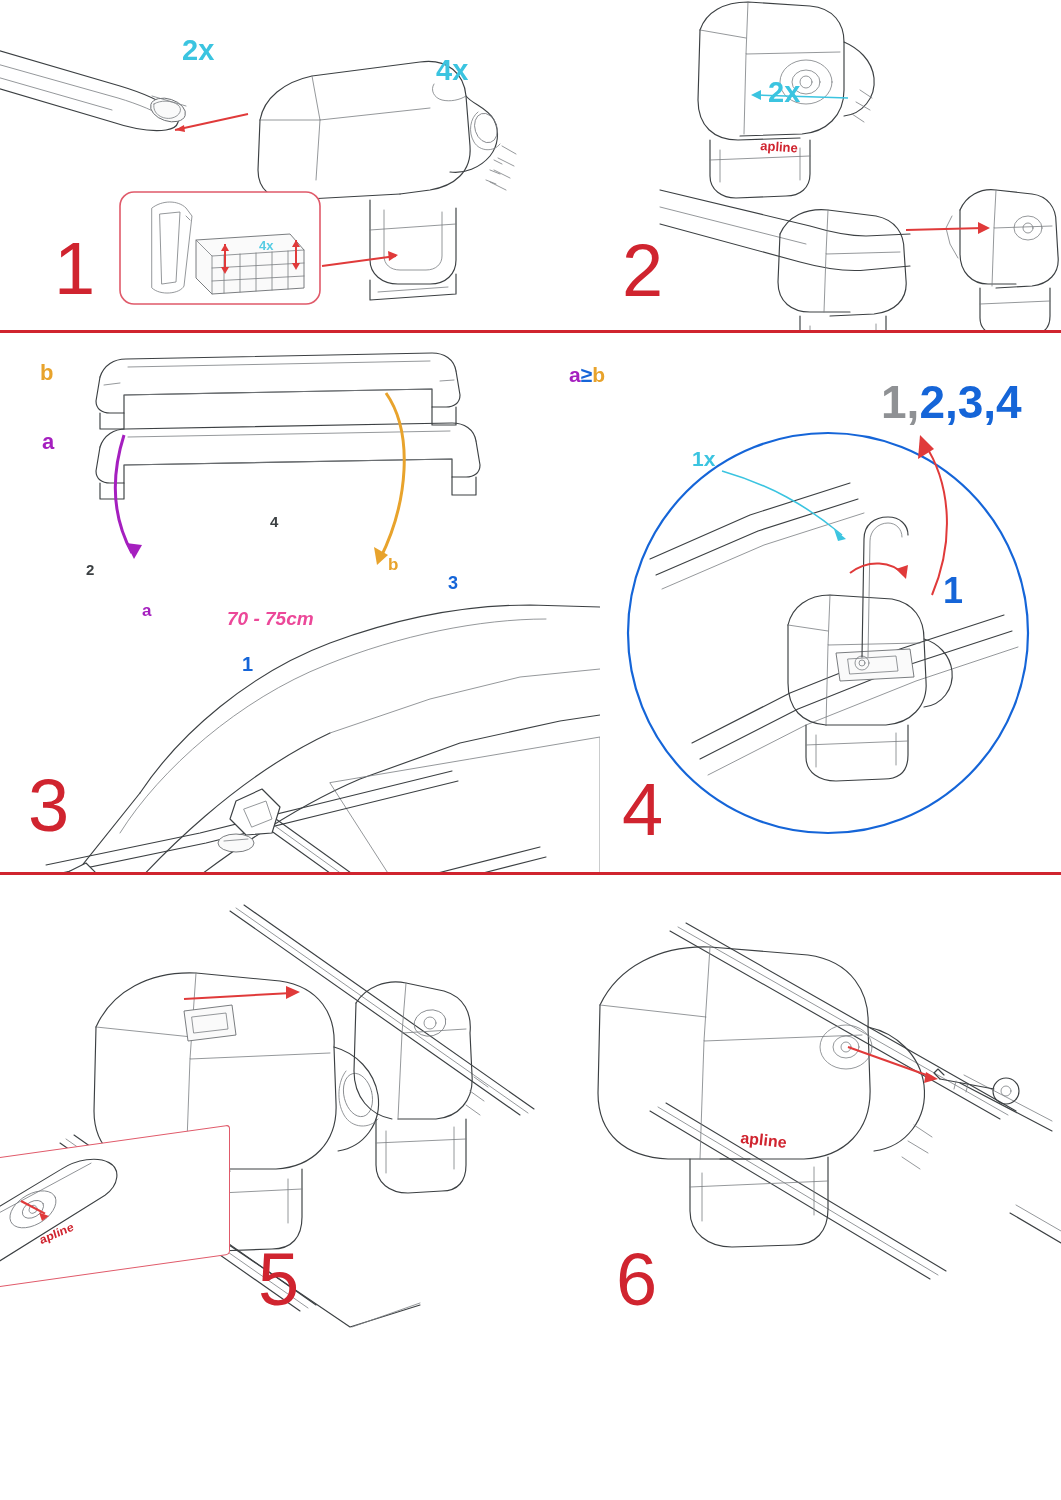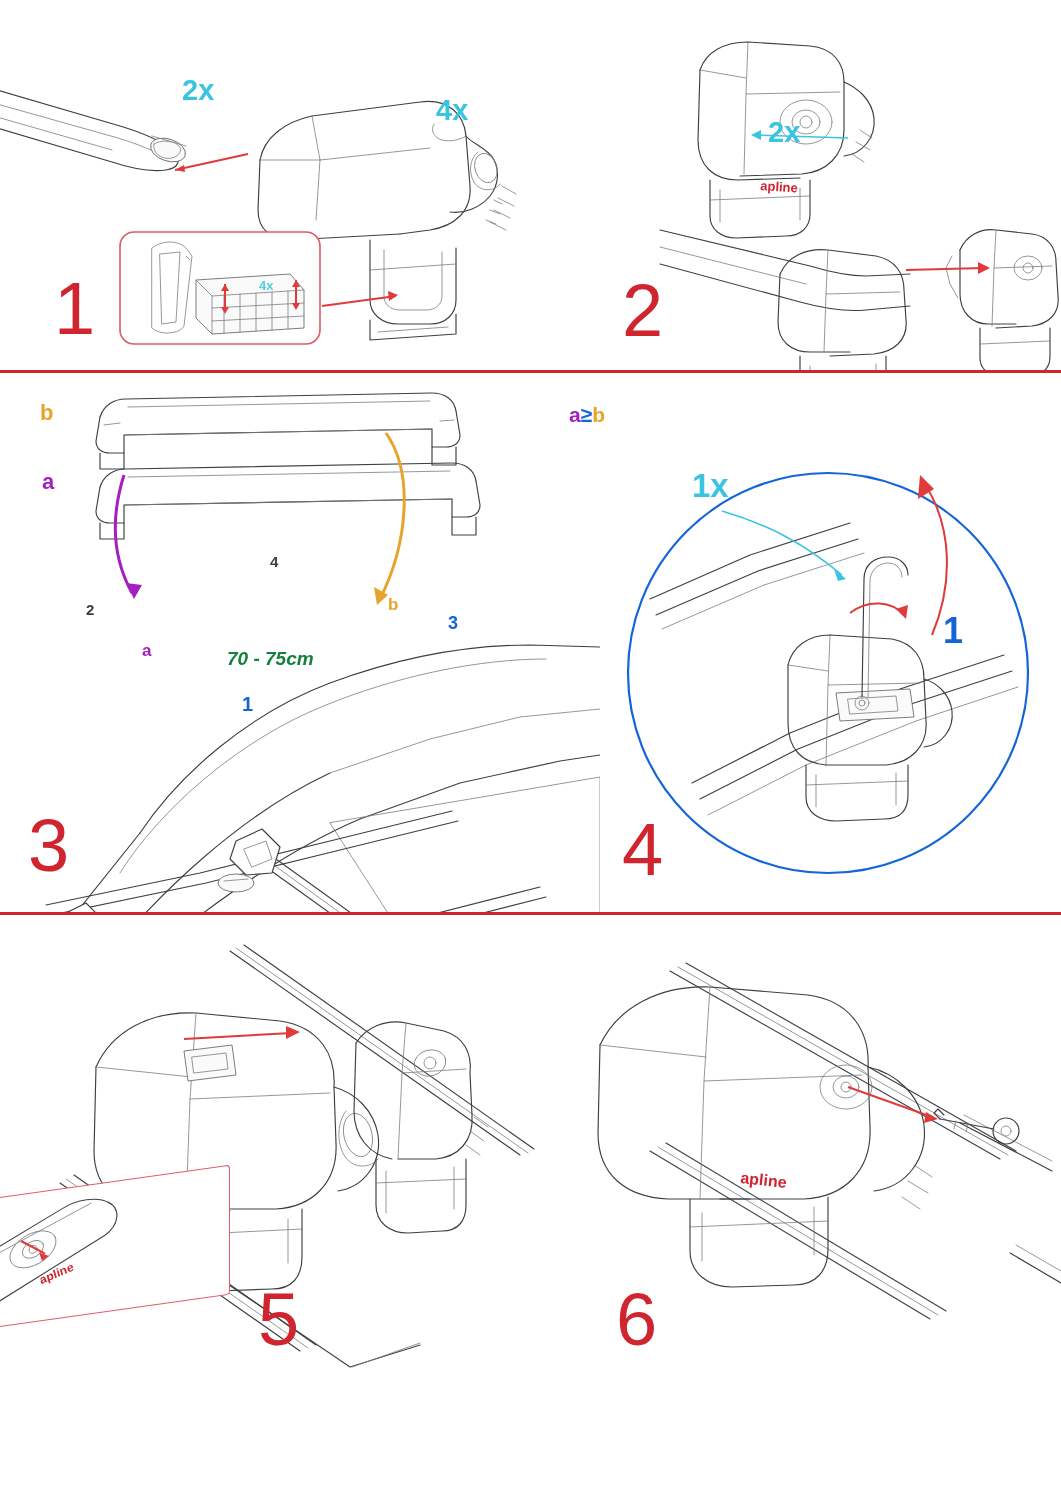--- a/index.html
+++ b/index.html
@@ -6,21 +6,21 @@
   html, body { margin: 0; padding: 0; }
   body {
     width: 1061px;
     height: 1500px;
     background: #ffffff;
     font-family: "Liberation Sans", sans-serif;
     position: relative;
     overflow: hidden;
   }
 
-  .sheet { position: absolute; inset: 0; margin-top: 40px; }
+  .sheet { position: absolute; inset: 0; }
 
   .divider {
     position: absolute;
     left: 0; right: 0;
     height: 3px;
     background: #d0242f;
   }
   #div-1 { top: 330px; }
   #div-2 { top: 872px; }
 
@@ -41,21 +41,21 @@
     font-family: "Liberation Sans", sans-serif;
     font-weight: bold;
     white-space: nowrap;
   }
 
   .cyan { color: #3bc4e0; }
   .blue { color: #1565d8; }
   .orange { color: #e8a32c; }
   .purple { color: #a51fbf; }
   .gray { color: #8f9194; }
-  .olive { color: #15803d; }
+  .olive { color: #ec4899; }
 
   svg { display: block; }
   .dline { fill: none; stroke: #3c4043; stroke-width: 1.15; stroke-linejoin: round; stroke-linecap: round; }
   .dthin { fill: none; stroke: #7a7d82; stroke-width: 0.8; stroke-linejoin: round; stroke-linecap: round; }
   .dfill { fill: #ffffff; stroke: #3c4043; stroke-width: 1.15; stroke-linejoin: round; }
   .dfill2 { fill: #fafafa; stroke: #6b6e72; stroke-width: 0.9; stroke-linejoin: round; }
   .arrow-red { fill: none; stroke: #e03a3a; stroke-width: 2; }
   .arrow-cyan { fill: none; stroke: #3bc4e0; stroke-width: 1.6; }
   .arrow-blue { fill: none; stroke: #1565d8; stroke-width: 2; }
   .arrow-orange { fill: none; stroke: #e8a32c; stroke-width: 3; }
@@ -348,22 +348,25 @@
         <path class="arrow-red" d="M332 262 C354 210 352 152 324 110" stroke-width="3.4"></path>
         <polygon points="320,102 318,126 334,116" fill="#e03a3a"></polygon>
 
         <path class="arrow-cyan" d="M122 138 C170 152 206 172 242 202"></path>
         <polygon points="246,206 234,196 238,208" fill="#3bc4e0"></polygon>
       </g>
     </svg>
     <div class="label" style="left:-31px;top:30px;font-size:21px;">
       <span class="purple">a</span><span class="blue">≥</span><span class="orange">b</span>
     </div>
-    <div class="label cyan" style="left:92px;top:94px;font-size:33px;">1x</div>
+    <div class="label cyan" style="left:92px;top:114px;font-size:21px;">1x</div>
     <div class="label blue" style="left:343px;top:237px;font-size:36px;">1</div>
+    <div class="label" style="left:281px;top:42px;font-size:46px;">
+      <span class="gray">1,</span><span class="blue">2,3,4</span>
+    </div>
     <div class="step-num" style="left:22px;top:440px;">4</div>
   </div>
 
   <div class="divider" id="div-2"></div>
 
   <div class="panel" style="left:0;top:875px;width:540px;height:480px;">
     <svg width="540" height="480" viewBox="0 0 540 480">
 
       <path class="dline" d="M230 36 L520 240"></path>
       <path class="dline" d="M244 30 L534 234"></path>

